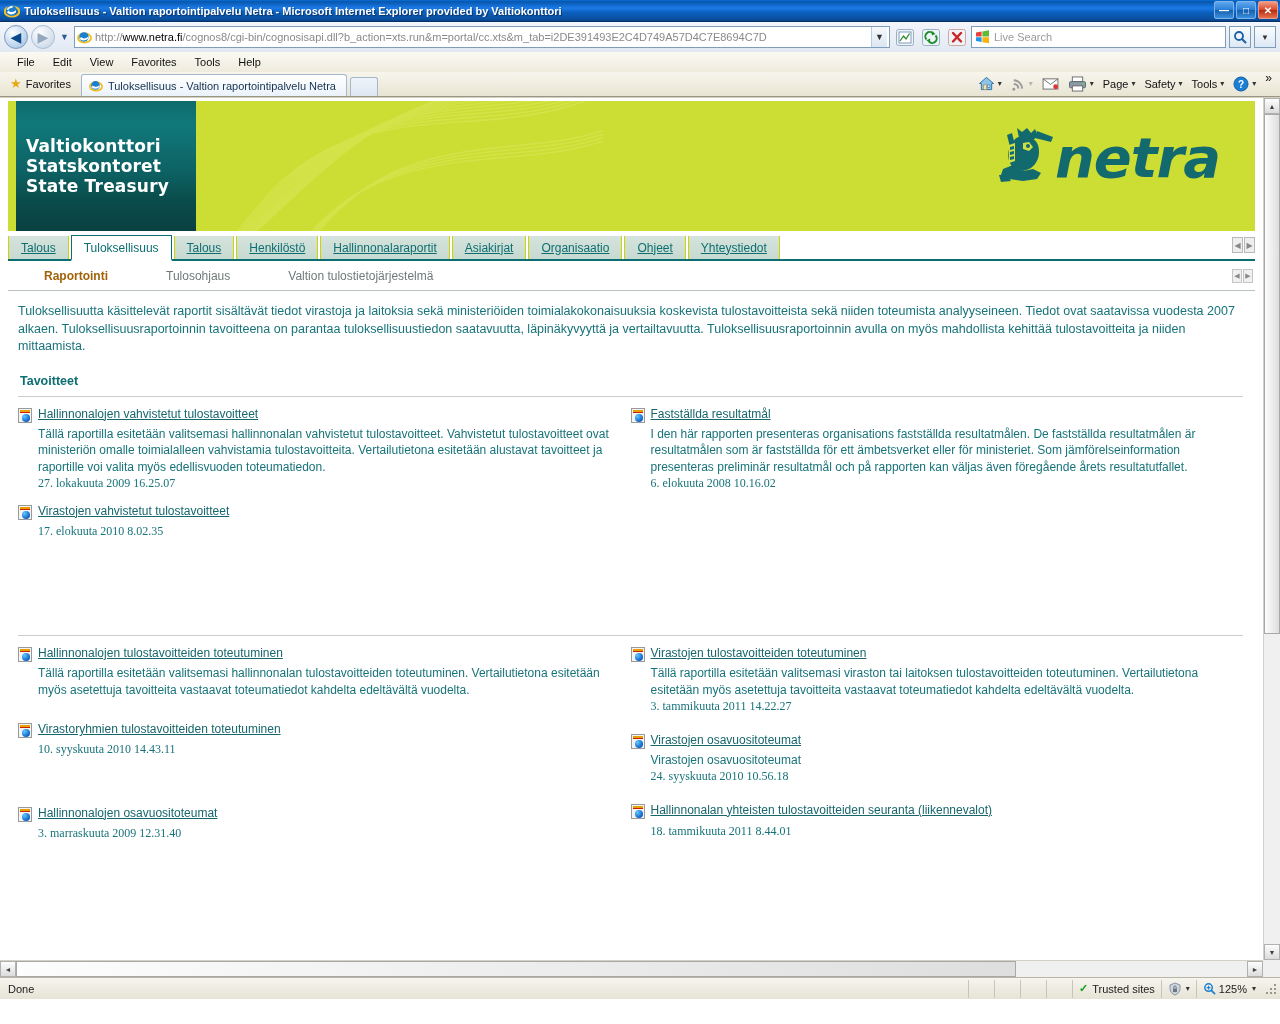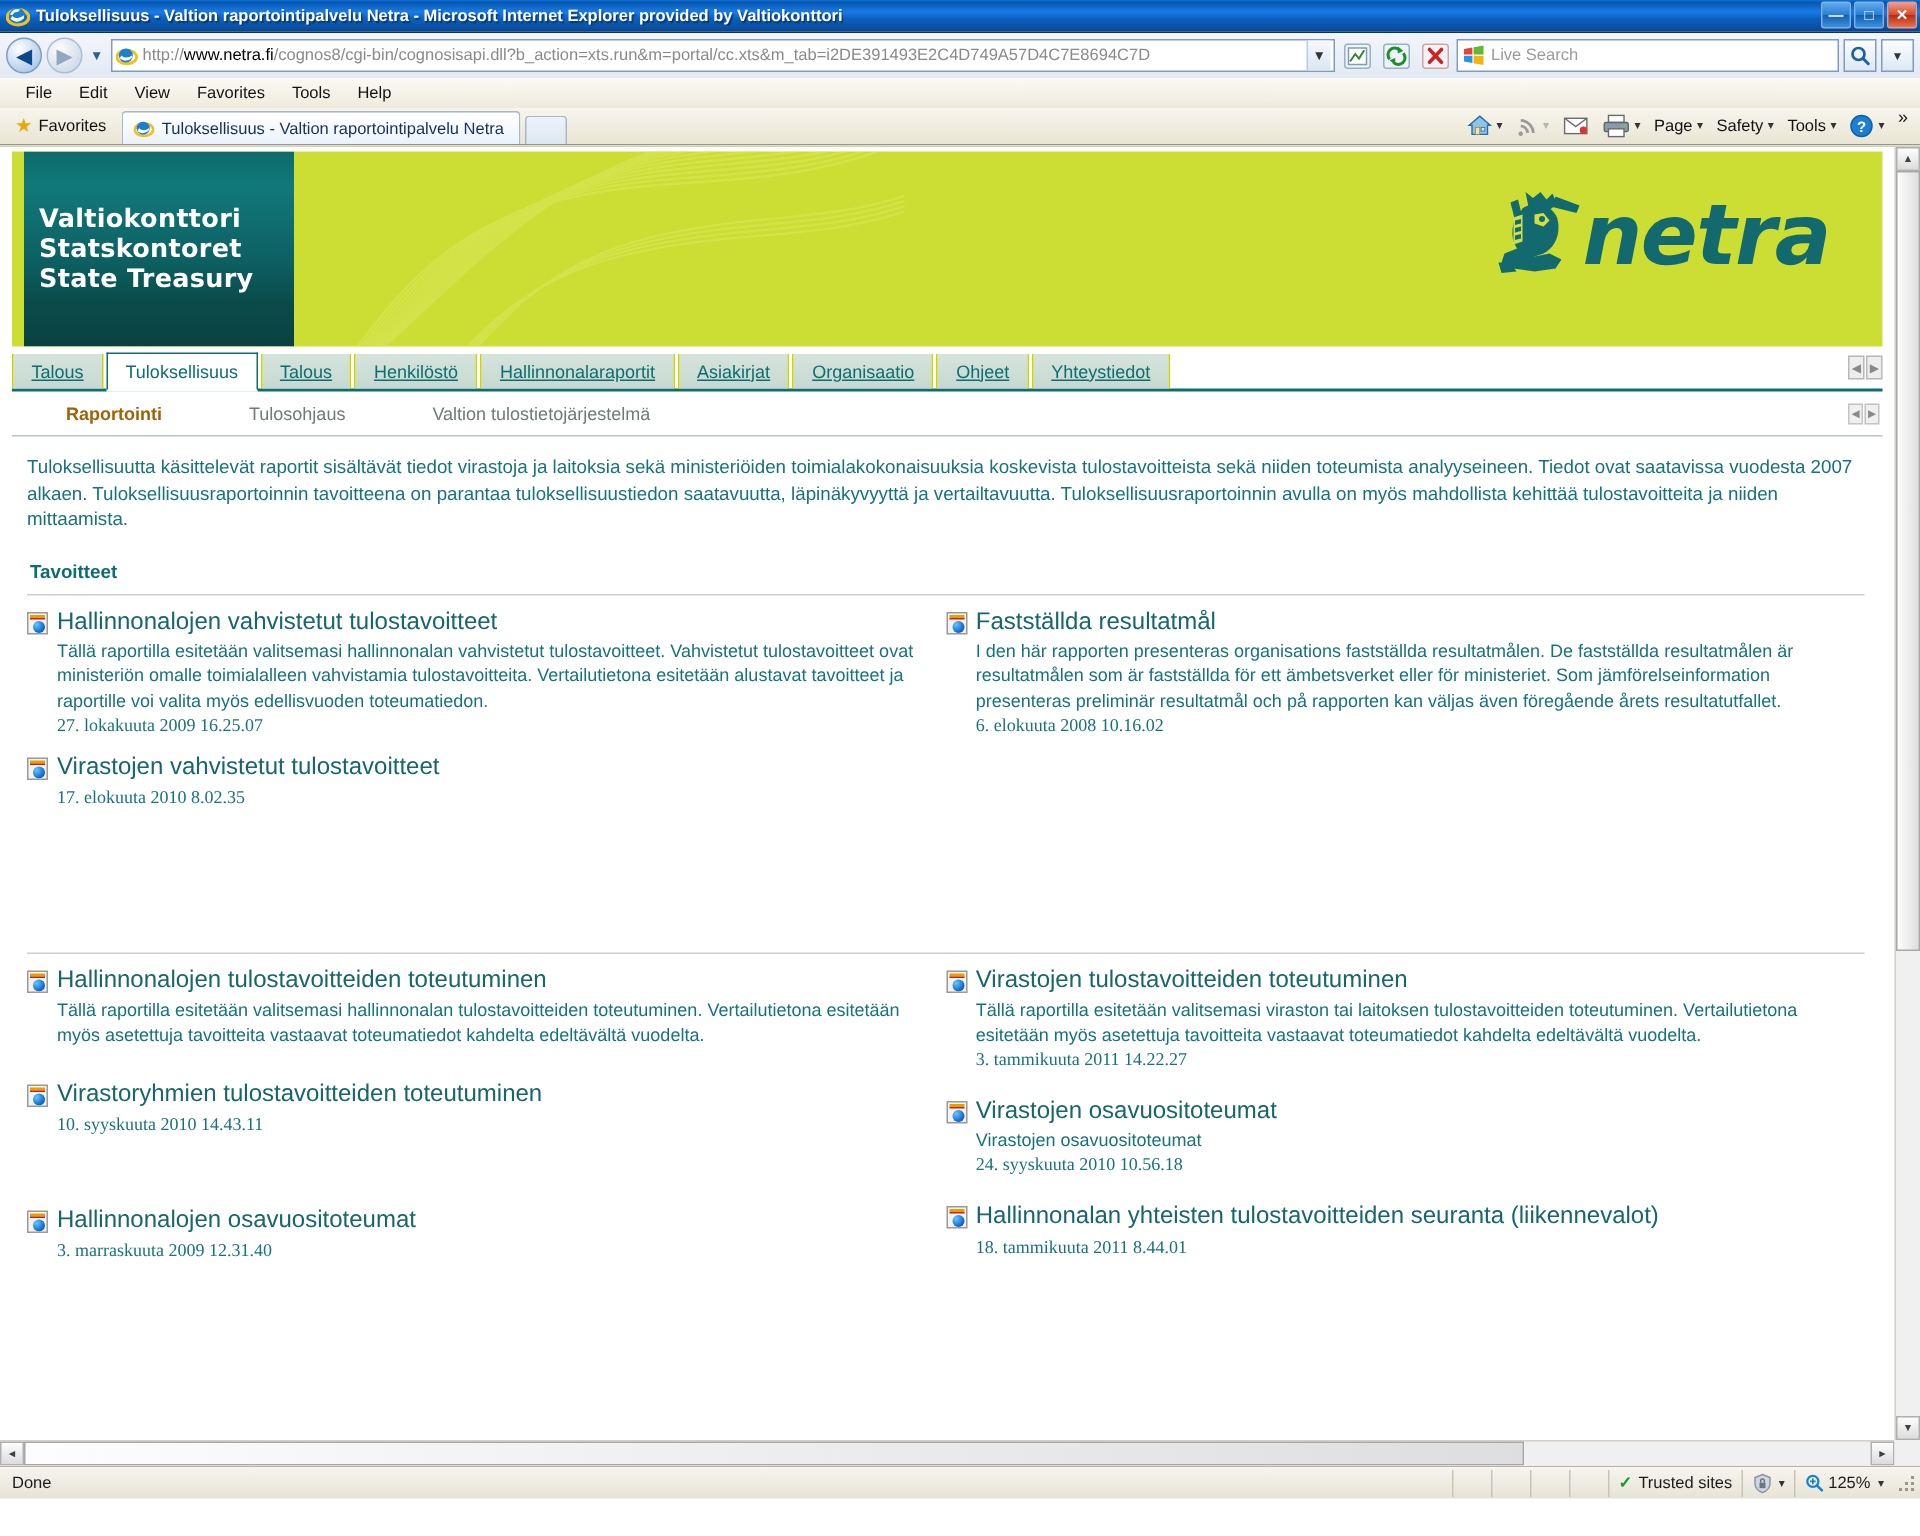--- a/index.html
+++ b/index.html
@@ -211,21 +211,21 @@
     border: 1px solid #9a9a9a; background: #f4f4f4;
     position: relative; overflow: hidden;
   }
   .rpt-ico .bar1 { position: absolute; left: 1px; right: 1px; top: 1px; height: 2px; background: #e8a000; }
   .rpt-ico .bar2 { position: absolute; left: 1px; right: 1px; top: 3px; height: 1px; background: #cc2200; }
   .rpt-ico .globe {
     position: absolute; left: 3px; top: 5px; width: 8px; height: 8px;
     border-radius: 50%; background: radial-gradient(circle at 30% 30%, #5fc8ff 0%, #1062c8 70%, #073a85 100%);
   }
   .rpt-link {
-    font-size: 16px; color: #16666c; line-height: 15px; text-align: center;
+    font-size: 12px; color: #16666c; text-decoration: underline; line-height: 15px; text-align: center;
   }
   .rpt-desc {
     font-size: 12px; color: #17737a; line-height: 16.5px;
     margin: 3px 0 0 20px;
   }
   .rpt-date { font-size: 12px; color: #17737a; line-height: 16.5px; margin-left: 20px; font-family: Liberation Serif, serif; }
 
   
   #vscroll {
     position: absolute; right: 0; top: 0; bottom: 17px; width: 17px;

